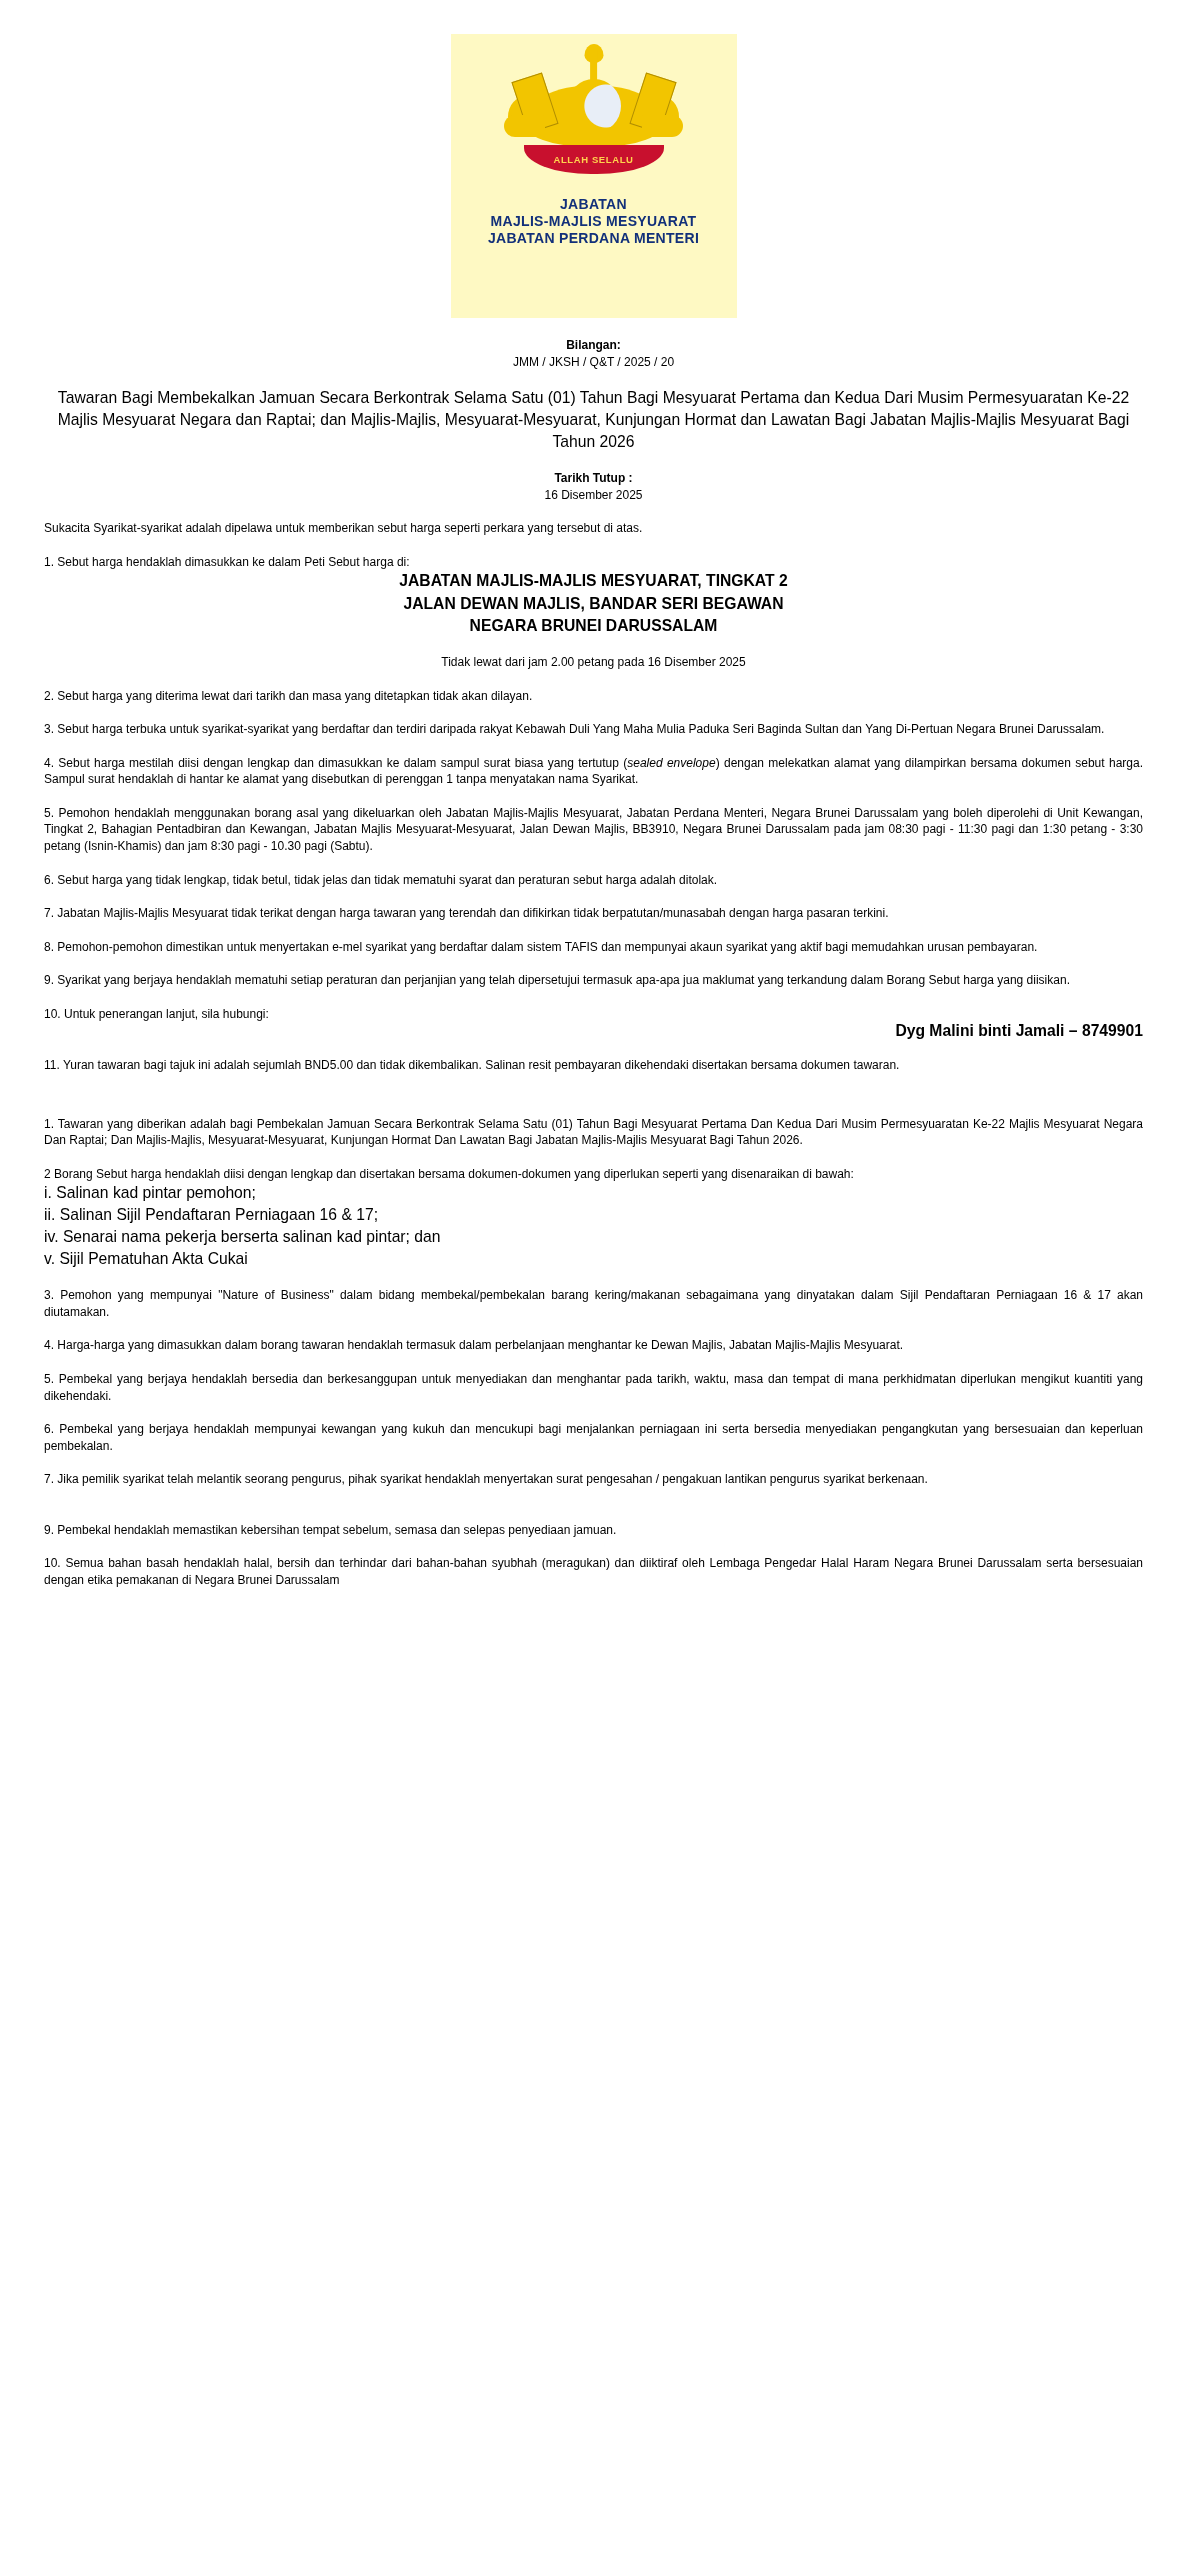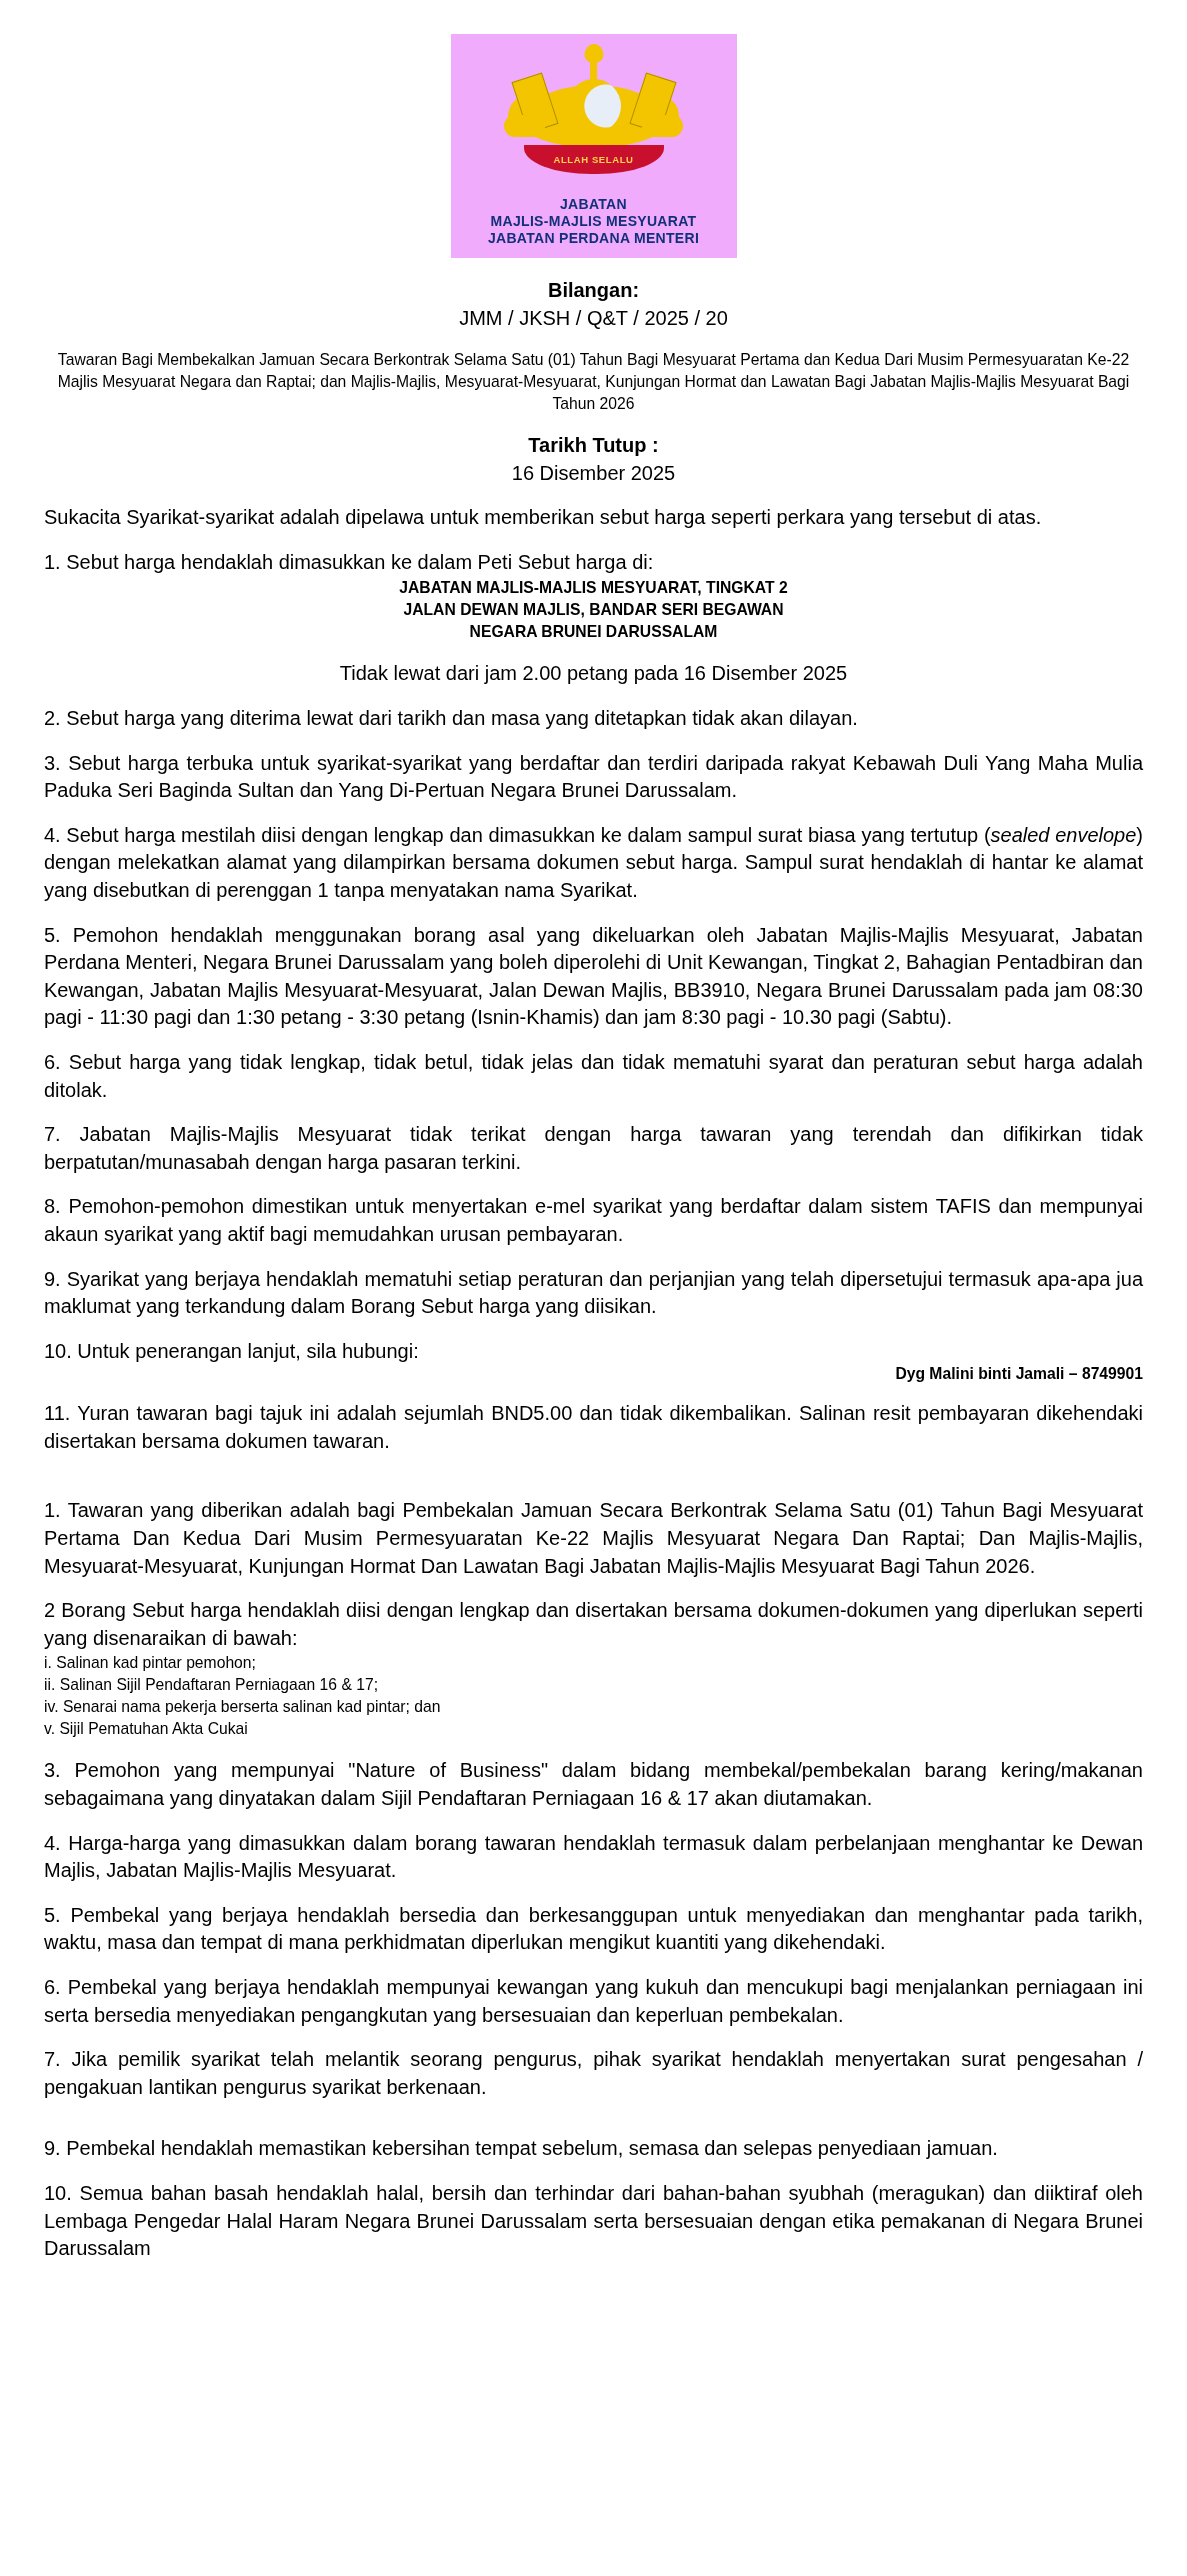--- a/index.html
+++ b/index.html
@@ -18,22 +18,22 @@
     padding: 34px 44px 22.4px 44px;
   }
   
   .logo-wrap {
     display: flex;
     justify-content: center;
     margin-bottom: 19px;
   }
   .logo {
     width: 286px;
-    height: 224px;
-    background: #f0abfc;
+    height: 284px;
+    background: #fef9c3;
     display: flex;
     flex-direction: column;
     align-items: center;
     justify-content: flex-start;
     padding-top: 10px;
     box-sizing: border-box;
   }
   .crest {
     width: 168px;
     height: 140px;
@@ -143,21 +143,21 @@
   }
 
   
   .center { text-align: center; }
   .bold { font-weight: bold; }
   .just {
     text-align: justify;
     text-justify: inter-word;
   }
   p, div.blk {
-    font-size: 20px;
+    font-size: 12px;
     line-height: 1.38;
     margin: 0;
   }
   .sp-md { height: 17px; }
   .sp-lg { height: 25px; }
 
   .headline {
     font-size: 15.7px;
     line-height: 1.4;
   }

